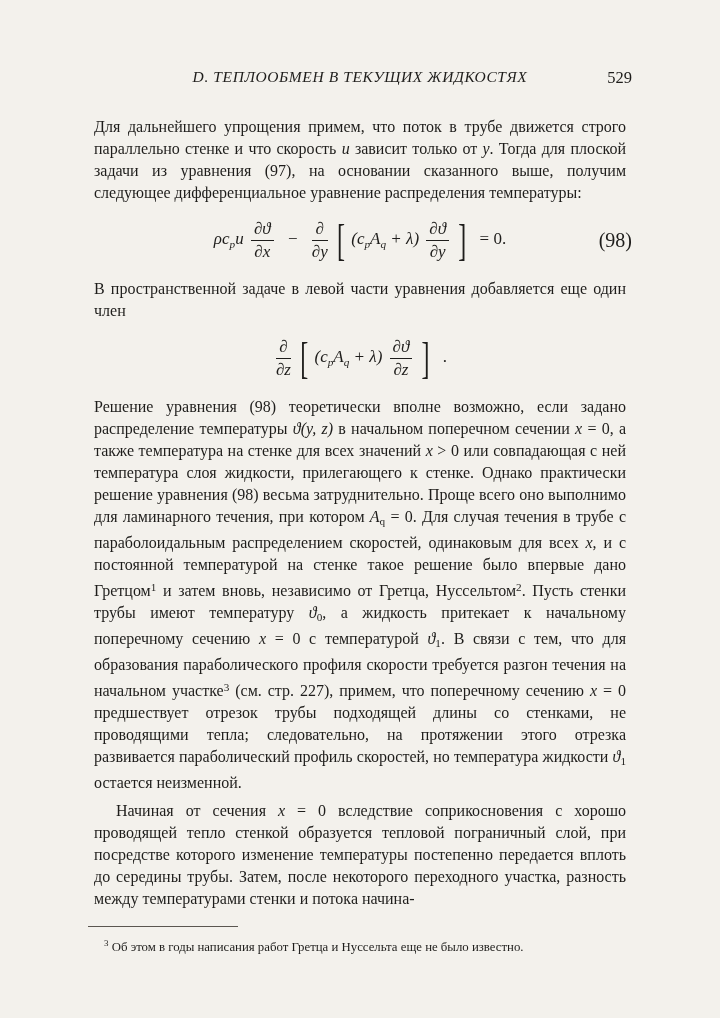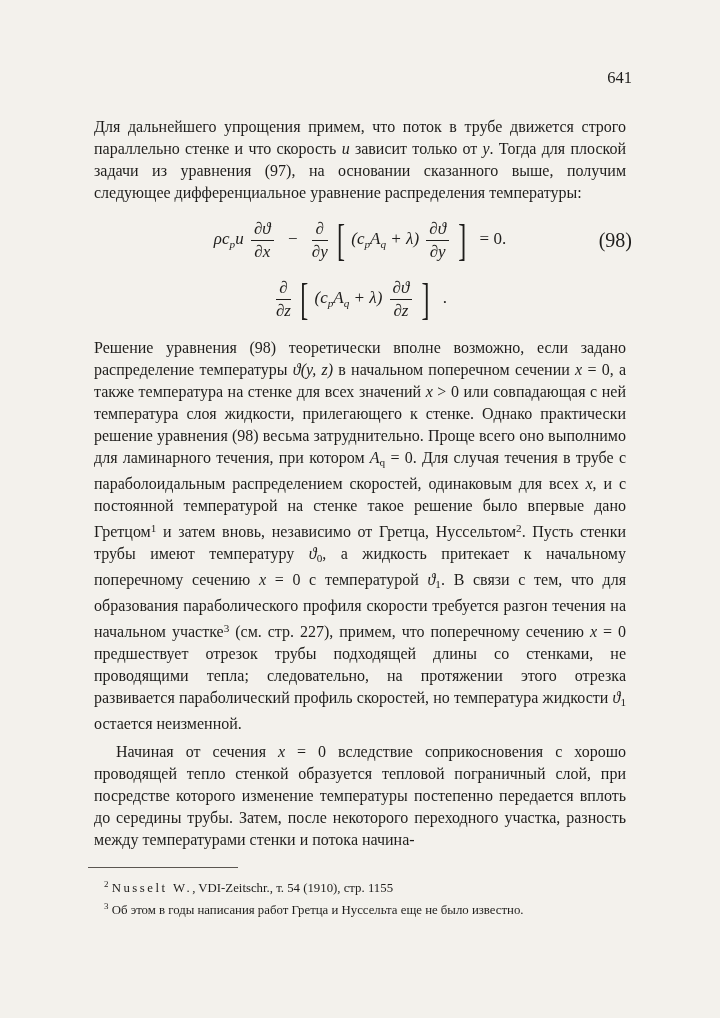--- a/index.html
+++ b/index.html
@@ -117,55 +117,56 @@
     text-align: justify;
     text-indent: 16px;
   }
 </style>
 </head>
 <body>
 
 <div class="page">
 
   <div class="pagehead">
-    <span class="head-page">641</span>
+    <span class="head-title">D. ТЕПЛООБМЕН В ТЕКУЩИХ ЖИДКОСТЯХ</span>
+    <span class="head-page">529</span>
   </div>
 
   <p class="para"><span class="seg">Для дальнейшего упрощения примем, что поток в трубе движется строго параллельно стенке и что скорость </span><span class="seg-i">u</span><span class="seg"> зависит только от </span><span class="seg-i">y</span><span class="seg">. Тогда для плоской задачи из уравнения (97), на основании сказанного выше, получим следующее дифференциальное уравнение распределения температуры:</span></p>
 
   <div class="equation">
     <span class="math">
       <span class="mi">ρc</span><span class="msub">p</span><span class="mi">u</span>
       <span class="frac"><span class="fnum">∂ϑ</span><span class="fden">∂x</span></span>
       <span class="mo">−</span>
       <span class="frac"><span class="fnum">∂</span><span class="fden">∂y</span></span>
       <span class="brk">[</span>
       <span class="mi">(c</span><span class="msub">p</span><span class="mi">A</span><span class="msub">q</span><span class="mi"> + λ)</span>
       <span class="frac"><span class="fnum">∂ϑ</span><span class="fden">∂y</span></span>
       <span class="brk">]</span>
       <span class="meq">= 0.</span>
     </span>
     <span class="eq-number">(98)</span>
   </div>
 
+  <p class="para"><span class="seg">В пространственной задаче в левой части уравнения добавляется еще один член</span></p>
 
   <div class="equation">
     <span class="math">
       <span class="frac"><span class="fnum">∂</span><span class="fden">∂z</span></span>
       <span class="brk">[</span>
       <span class="mi">(c</span><span class="msub">p</span><span class="mi">A</span><span class="msub">q</span><span class="mi"> + λ)</span>
       <span class="frac"><span class="fnum">∂ϑ</span><span class="fden">∂z</span></span>
       <span class="brk">]</span>
       <span class="meq">.</span>
     </span>
   </div>
 
   <p class="para"><span class="seg">Решение уравнения (98) теоретически вполне возможно, если задано распределение температуры </span><span class="seg-i">ϑ(y, z)</span><span class="seg"> в начальном поперечном сечении </span><span class="seg-i">x</span><span class="seg"> = 0, а также температура на стенке для всех значений </span><span class="seg-i">x</span><span class="seg"> &gt; 0 или совпадающая с ней температура слоя жидкости, прилегающего к стенке. Однако практически решение уравнения (98) весьма затруднительно. Проще всего оно выполнимо для ламинарного течения, при котором </span><span class="seg-i">A</span><span class="seg-sub">q</span><span class="seg"> = 0. Для случая течения в трубе с параболоидальным распределением скоростей, одинаковым для всех </span><span class="seg-i">x</span><span class="seg">, и с постоянной температурой на стенке такое решение было впервые дано Гретцом</span><span class="seg-sup">1</span><span class="seg"> и затем вновь, независимо от Гретца, Нуссельтом</span><span class="seg-sup">2</span><span class="seg">. Пусть стенки трубы имеют температуру </span><span class="seg-i">ϑ</span><span class="seg-sub">0</span><span class="seg">, а жидкость притекает к начальному поперечному сечению </span><span class="seg-i">x</span><span class="seg"> = 0 с температурой </span><span class="seg-i">ϑ</span><span class="seg-sub">1</span><span class="seg">. В связи с тем, что для образования параболического профиля скорости требуется разгон течения на начальном участке</span><span class="seg-sup">3</span><span class="seg"> (см. стр. 227), примем, что поперечному сечению </span><span class="seg-i">x</span><span class="seg"> = 0 предшествует отрезок трубы подходящей длины со стенками, не проводящими тепла; следовательно, на протяжении этого отрезка развивается параболический профиль скоростей, но температура жидкости </span><span class="seg-i">ϑ</span><span class="seg-sub">1</span><span class="seg"> остается неизменной.</span></p>
 
   <p class="para indent"><span class="seg">Начиная от сечения </span><span class="seg-i">x</span><span class="seg"> = 0 вследствие соприкосновения с хорошо проводящей тепло стенкой образуется тепловой пограничный слой, при посредстве которого изменение температуры постепенно передается вплоть до середины трубы. Затем, после некоторого переходного участка, разность между температурами стенки и потока начина-</span></p>
 
   <div class="footnotes">
     <div class="fn-rule"></div>
-    <p class="footnote"><span class="seg-sup">2</span><span class="seg"> </span><span class="seg-sp">Nusselt W.</span><span class="seg">, VDI-Zeitschr., т. 54 (1910), стр. 1155</span></p>
     <p class="footnote"><span class="seg-sup">3</span><span class="seg"> Об этом в годы написания работ Гретца и Нуссельта еще не было известно.</span></p>
   </div>
 
 </div>
 
 </body></html>

